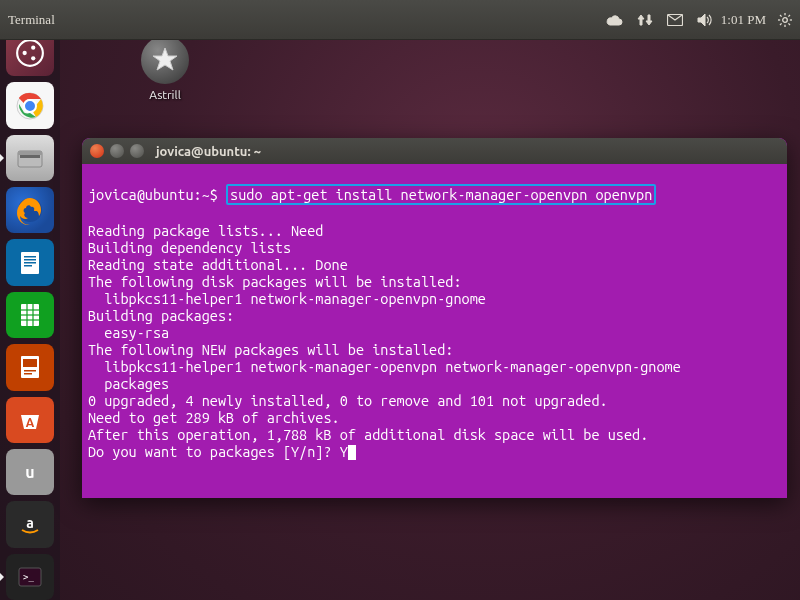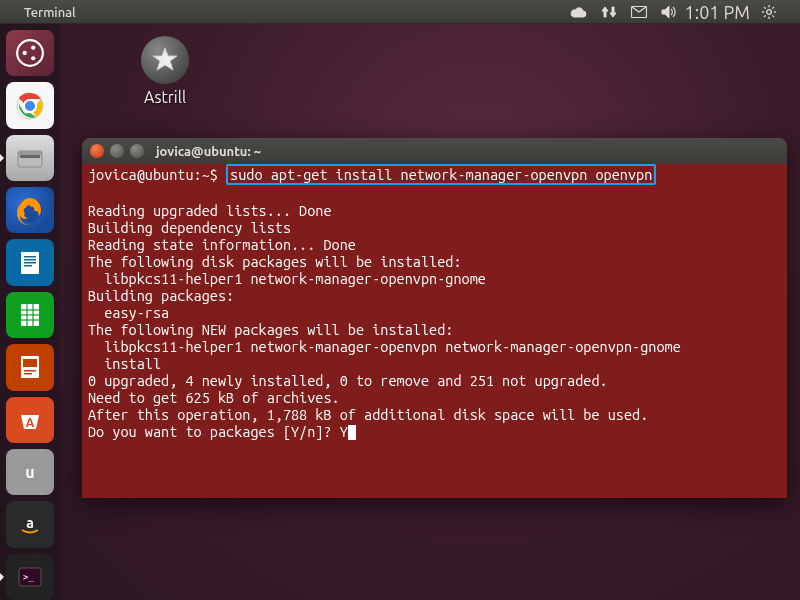--- a/index.html
+++ b/index.html
@@ -4,36 +4,37 @@
 <style>
   * { margin: 0; padding: 0; box-sizing: border-box; }
   html, body { width: 800px; height: 600px; overflow: hidden; font-family: "Ubuntu", "Liberation Sans", sans-serif; }
   body {
     background: radial-gradient(circle at 60% 30%, #5a2a3f 0%, #3a1b2a 50%, #2a1520 100%);
     position: relative;
   }
 
   
   .menubar {
-    height: 24px;
+    height: 40px;
     background: linear-gradient(to bottom, #4a4a46 0%, #3c3b37 100%);
     color: #dfdbd2;
     display: flex;
     align-items: center;
-    padding: 0 24px;
+    padding: 0 8px;
     font-size: 13px;
     border-bottom: 1px solid #2a2a26;
     position: relative;
     z-index: 100;
+    font-family: Liberation Serif, serif;
   }
   .menubar .app-title { font-weight: 500; }
   .menubar .spacer { flex: 1; }
   .menubar .indicator { margin-left: 14px; display: inline-flex; align-items: center; }
   .menubar .indicator svg { fill: #dfdbd2; stroke: #dfdbd2; }
-  .menubar .time { margin-left: 8px; font-size: 18px; }
+  .menubar .time { margin-left: 8px; font-size: 13px; }
   .menubar .gear-icon { margin-left: 12px; }
 
   
   .launcher {
     position: absolute;
     left: 0;
     top: 24px;
     bottom: 0;
     width: 60px;
     background: rgba(30, 20, 30, 0.55);
@@ -80,41 +81,41 @@
   .launcher-item svg { width: 30px; height: 30px; }
 
   
   .desktop-icon {
     position: absolute;
     left: 125px;
     top: 36px;
     width: 80px;
     text-align: center;
     color: #f0f0f0;
-    font-size: 16px;
+    font-size: 12px;
     cursor: pointer;
   }
   .desktop-icon .icon-img {
     width: 48px; height: 48px;
     margin: 0 auto 4px;
     border-radius: 24px;
     background: radial-gradient(circle at 35% 30%, #888 0%, #555 60%, #333 100%);
     display: flex; align-items: center; justify-content: center;
   }
   .desktop-icon .icon-img svg { width: 28px; height: 28px; fill: #eee; }
   .desktop-icon span { text-shadow: 1px 1px 2px #000; }
 
   
   .terminal-window {
     position: absolute;
     left: 82px;
     top: 138px;
     width: 705px;
     height: 360px;
-    background: #7f1d1d;
+    background: #a21caf;
     border-radius: 8px 8px 0 0;
     box-shadow: 0 6px 24px rgba(0,0,0,0.6);
     overflow: hidden;
     z-index: 40;
   }
   .titlebar {
     height: 26px;
     background: linear-gradient(to bottom, #4a4a46 0%, #3c3b37 100%);
     display: flex;
     align-items: center;
@@ -123,21 +124,21 @@
     font-size: 13px;
     font-weight: bold;
     border-radius: 8px 8px 0 0;
   }
   .window-controls { display: flex; gap: 6px; margin-right: 12px; }
   .wc-btn { width: 14px; height: 14px; border-radius: 7px; display: flex; align-items: center; justify-content: center; }
   .wc-close { background: radial-gradient(circle at 35% 30%, #f08050 0%, #d64020 80%); }
   .wc-min { background: radial-gradient(circle at 35% 30%, #8a8a86 0%, #5a5a56 80%); }
   .wc-max { background: radial-gradient(circle at 35% 30%, #8a8a86 0%, #5a5a56 80%); }
   .term-body {
-    padding: 0 6px;
+    padding: 20px 6px;
     font-family: "Ubuntu Mono", "DejaVu Sans Mono", monospace;
     font-size: 14.5px;
     line-height: 17px;
     color: #ffffff;
     white-space: pre;
     overflow: hidden;
   }
   .prompt-line { display: block; }
   .hl-cmd {
     border: 2px solid #1aa0e8;
@@ -293,27 +294,27 @@
 <div class="terminal-window">
   <div class="titlebar">
     <div class="window-controls">
       <div class="wc-btn wc-close"></div>
       <div class="wc-btn wc-min"></div>
       <div class="wc-btn wc-max"></div>
     </div>
     <span>jovica@ubuntu: ~</span>
   </div>
   <div class="term-body"><span class="prompt-line"><span>jovica@ubuntu</span>:<span>~</span><span>$</span> <span class="hl-cmd">sudo apt-get install network-manager-openvpn openvpn</span></span>
-<span>Reading upgraded lists... Done</span>
+<span>Reading package lists... Need</span>
 <span>Building dependency lists</span>
-<span>Reading state information... Done</span>
+<span>Reading state additional... Done</span>
 <span>The following disk packages will be installed:</span>
 <span>  libpkcs11-helper1 network-manager-openvpn-gnome</span>
 <span>Building packages:</span>
 <span>  easy-rsa</span>
 <span>The following NEW packages will be installed:</span>
 <span>  libpkcs11-helper1 network-manager-openvpn network-manager-openvpn-gnome</span>
-<span>  install</span>
-<span>0 upgraded, 4 newly installed, 0 to remove and 251 not upgraded.</span>
-<span>Need to get 625 kB of archives.</span>
+<span>  packages</span>
+<span>0 upgraded, 4 newly installed, 0 to remove and 101 not upgraded.</span>
+<span>Need to get 289 kB of archives.</span>
 <span>After this operation, 1,788 kB of additional disk space will be used.</span>
 <span>Do you want to packages [Y/n]? </span><span>Y</span><span class="cursor"></span></div>
 </div>
 
 </body></html>

